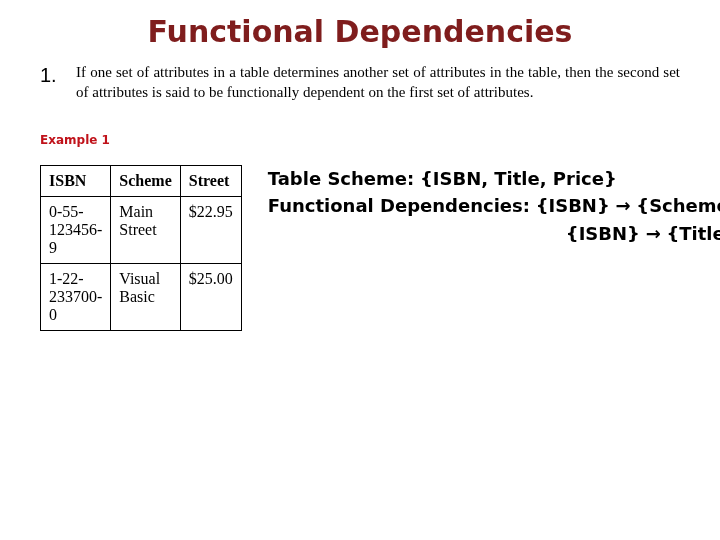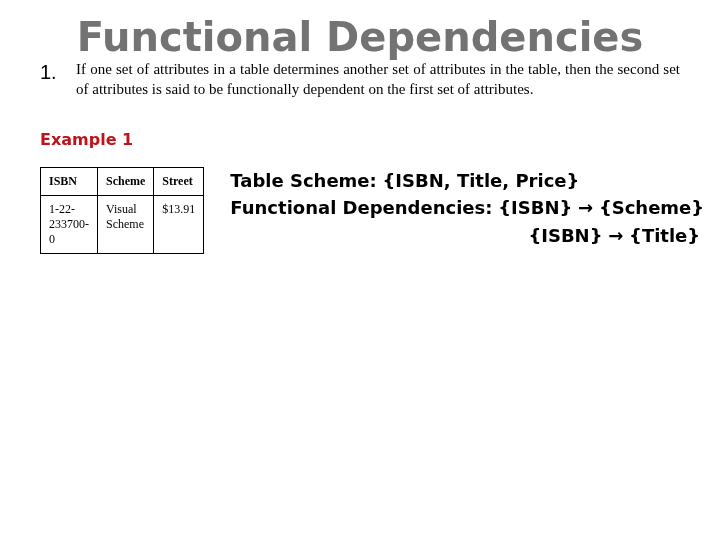--- a/index.html
+++ b/index.html
@@ -5,57 +5,58 @@
   * { box-sizing: border-box; margin: 0; padding: 0; }
   body {
     width: 720px;
     height: 540px;
     background: #fff;
     font-family: "DejaVu Sans", Arial, sans-serif;
     padding: 14px 40px 20px 40px;
     color: #000;
   }
   .title {
-    font-size: 40px;
+    font-size: 30px;
     font-weight: 700;
-    color: #737373;
+    color: #7f1d1d;
     text-align: center;
+    margin-bottom: 14px;
   }
   .definition {
     display: flex;
     margin-bottom: 30px;
   }
   .num {
     width: 36px;
     font-size: 20px;
     font-family: Arial, sans-serif;
     padding-top: 1px;
   }
   .def-text {
     flex: 1;
     font-size: 15px;
     line-height: 1.32;
     text-align: justify;
     font-family: Georgia, "Times New Roman", serif;
   }
   .example-label {
-    font-size: 16px;
+    font-size: 12px;
     font-weight: 700;
     color: #c0121a;
     margin-bottom: 18px;
     font-family: "DejaVu Sans", Arial, sans-serif;
   }
   .bottom {
     display: flex;
     align-items: flex-start;
     gap: 26px;
   }
   table {
     border-collapse: collapse;
-    font-size: 12px;
+    font-size: 16px;
     font-family: Georgia, "Times New Roman", serif;
   }
   th, td {
     border: 1px solid #000;
     padding: 6px 8px;
     text-align: left;
     vertical-align: top;
   }
   th {
     font-weight: 700;
@@ -91,23 +92,28 @@
   <table>
     <thead>
       <tr>
         <th class="c0">ISBN</th>
         <th class="c1">Scheme</th>
         <th class="c2">Street</th>
       </tr>
     </thead>
     <tbody>
       <tr>
+        <td>0-55-123456-9</td>
+        <td>Main Street</td>
+        <td>$22.95</td>
+      </tr>
+      <tr>
         <td>1-22-233700-0</td>
-        <td>Visual Scheme</td>
-        <td>$13.91</td>
+        <td>Visual Basic</td>
+        <td>$25.00</td>
       </tr>
     </tbody>
   </table>
 
   <div class="fd-block">
     <div class="fd-line1">
       <span class="b">Table Scheme:</span>
       <span class="b">{ISBN, Title, Price}</span>
     </div>
     <div class="fd-line2">

